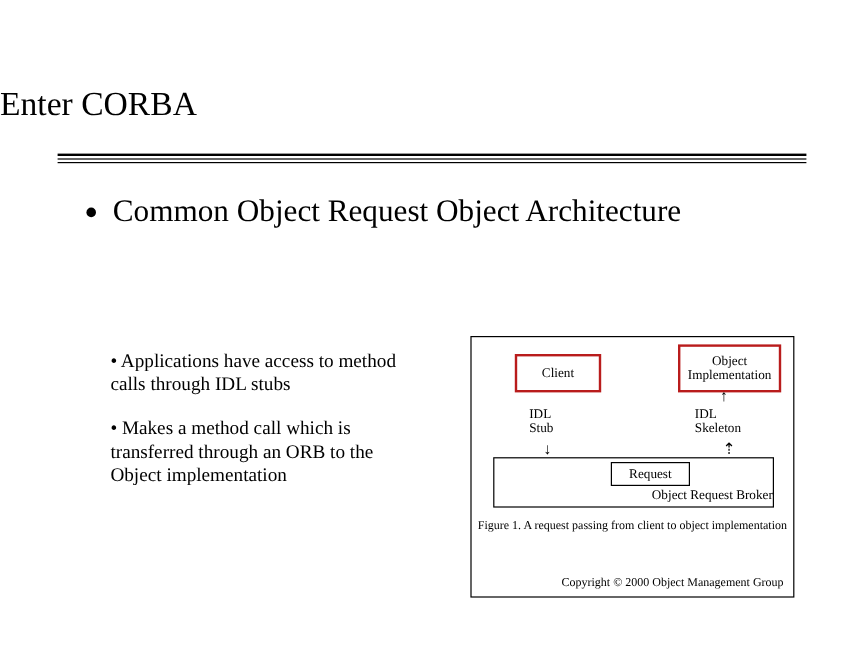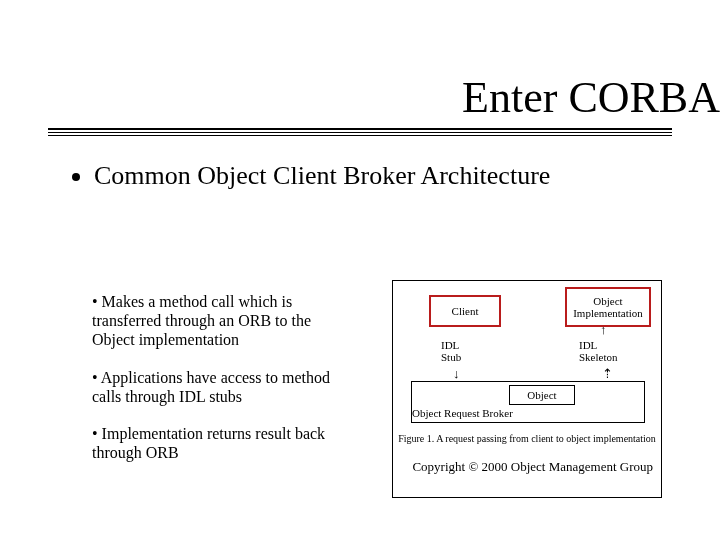--- a/index.html
+++ b/index.html
@@ -1,76 +1,75 @@
 <!DOCTYPE html>
 <html><head>
 <meta charset="utf-8">
 <style>
   html,body{margin:0;padding:0;width:720px;height:540px;background:#fff;font-family:"Times New Roman",Times,serif;color:#000}
   .slide{position:relative;width:720px;height:540px;box-sizing:border-box}
-  .title{position:absolute;top:72px;left:0;width:100%;text-align:right;font-size:44px}
+  .title{position:absolute;top:72px;left:0;width:100%;text-align:left;font-size:28px}
   .rule{position:absolute;top:128px;left:48px;width:624px;height:10px}
   .rule .a{position:absolute;left:0;right:0;top:0;height:2px;background:#000}
   .rule .b{position:absolute;left:0;right:0;top:4px;height:1px;background:#000}
   .rule .c{position:absolute;left:0;right:0;top:7px;height:1px;background:#000}
   .main{position:absolute;top:160px;left:70px;font-size:26px;line-height:1.25}
   .main ul{margin:0;padding:0 0 0 24px}
   .leftcol{position:absolute;top:292px;left:92px;width:260px;font-size:16px;line-height:1.2}
   .leftcol p{margin:0 0 18px 0}
   .diagram{position:absolute;top:280px;left:392px;width:270px;height:218px;border:1px solid #000;font-size:11px;box-sizing:border-box}
   .dg-box{position:absolute;border:2px solid #b91c1c;text-align:center;display:flex;align-items:center;justify-content:center;line-height:1.1;cursor:default}
   .dg-client{left:36px;top:14px;width:68px;height:28px}
   .dg-impl{left:172px;top:6px;width:82px;height:36px}
   .dg-lbl{position:absolute;text-align:left;line-height:1.1}
   .dg-stub{left:48px;top:58px;width:40px}
   .dg-skel{left:186px;top:58px;width:56px}
   .dg-req{position:absolute;left:116px;top:104px;width:64px;height:18px;border:1px solid #000;display:flex;align-items:center;justify-content:center}
   .dg-orb{position:absolute;left:18px;top:100px;width:232px;height:40px;border:1px solid #000}
-  .dg-orb-lbl{position:absolute;left:0;right:0;bottom:3px;text-align:left}
+  .dg-orb-lbl{position:absolute;left:0;right:0;bottom:3px;text-align:right}
   .dg-cap{position:absolute;left:0;right:0;top:152px;text-align:center;font-size:10px;line-height:1.2}
-  .dg-copy{position:absolute;right:8px;bottom:22px;font-size:13px}
+  .dg-copy{position:absolute;right:8px;bottom:6px;font-size:10px}
   .arrow{position:absolute;font-size:13px;line-height:1}
   .a1{left:60px;top:86px}   
   .a2{left:209px;top:86px}  
   .a3{left:207px;top:42px}  
 </style>
 </head>
 <body>
 
 <div class="slide">
 
   <div class="title">Enter CORBA</div>
 
   <div class="rule">
     <div class="a"></div>
       <div class="b"></div>
       <div class="c"></div>
   </div>
 
   <div class="main">
     <ul>
-        <li>Common Object Client Broker Architecture</li>
+        <li>Common Object Request Object Architecture</li>
       </ul>
   </div>
 
   <div class="leftcol">
+    <p>• Applications have access to method calls through IDL stubs</p>
     <p>• Makes a method call which is transferred through an ORB to the Object implementation</p>
-    <p>• Applications have access to method calls through IDL stubs</p>
-    <p>• Implementation returns result back through ORB</p>
   </div>
 
   <div class="diagram">
     <div class="dg-box dg-client">Client</div>
     <div class="dg-box dg-impl">Object Implementation</div>
     <div class="dg-lbl dg-stub">IDL Stub</div>
     <div class="dg-lbl dg-skel">IDL Skeleton</div>
     <div class="dg-orb">
       <div class="dg-orb-lbl">Object Request Broker</div>
     </div>
-    <div class="dg-req">Object</div>
+    <div class="dg-req">Request</div>
     <span class="arrow a1">↓</span>
     <span class="arrow a2">⇡</span>
     <span class="arrow a3">↑</span>
     <div class="dg-cap">Figure 1. A request passing from client to object implementation</div>
     <div class="dg-copy">Copyright © 2000 Object Management Group</div>
   </div>
 
 </div>
 
 </body></html>

